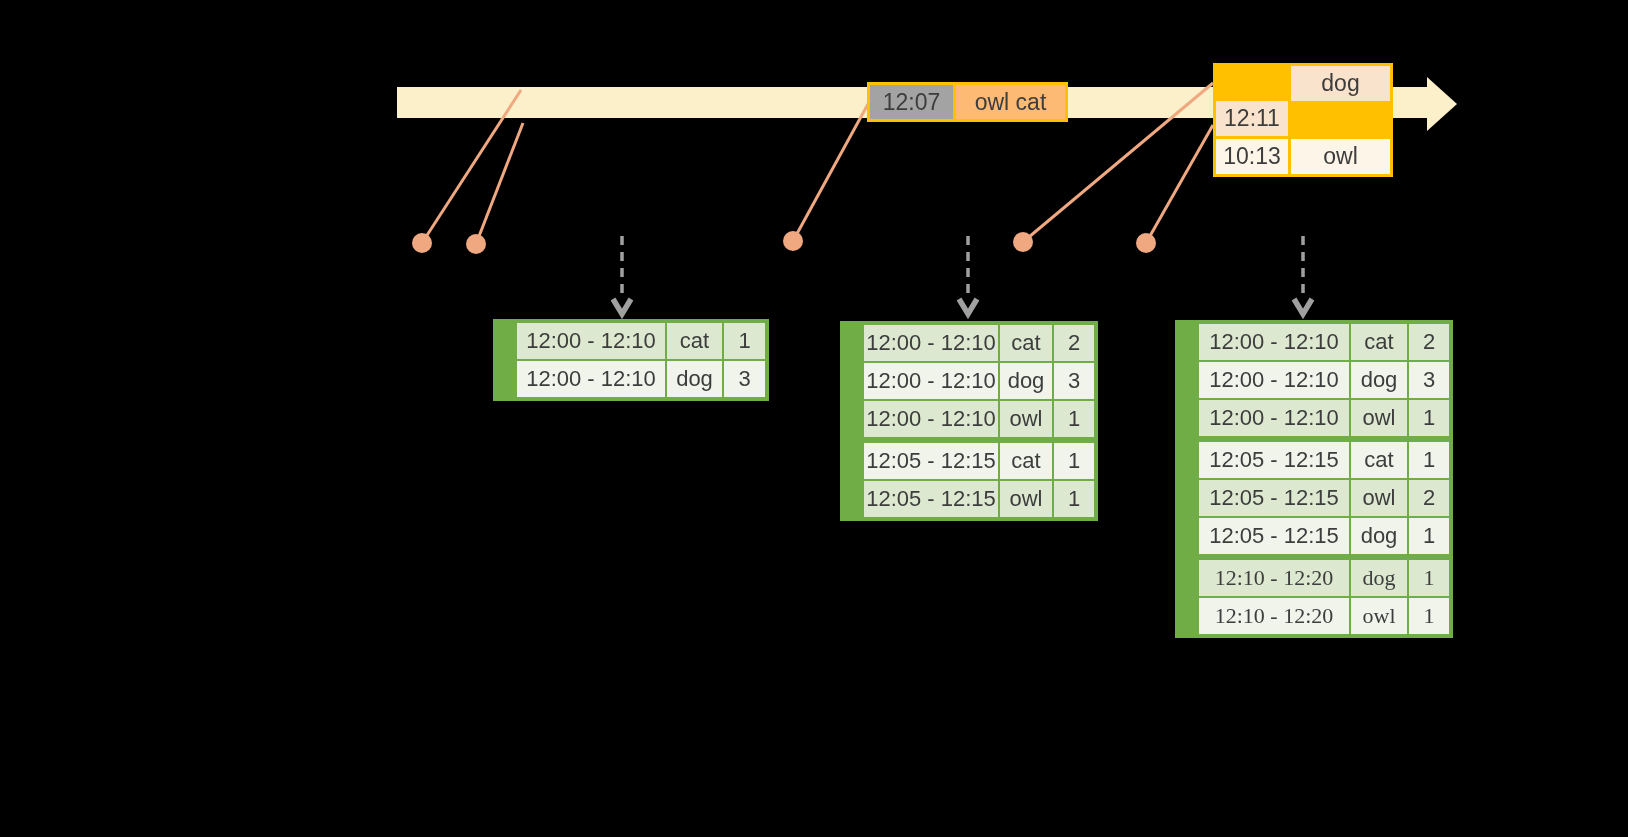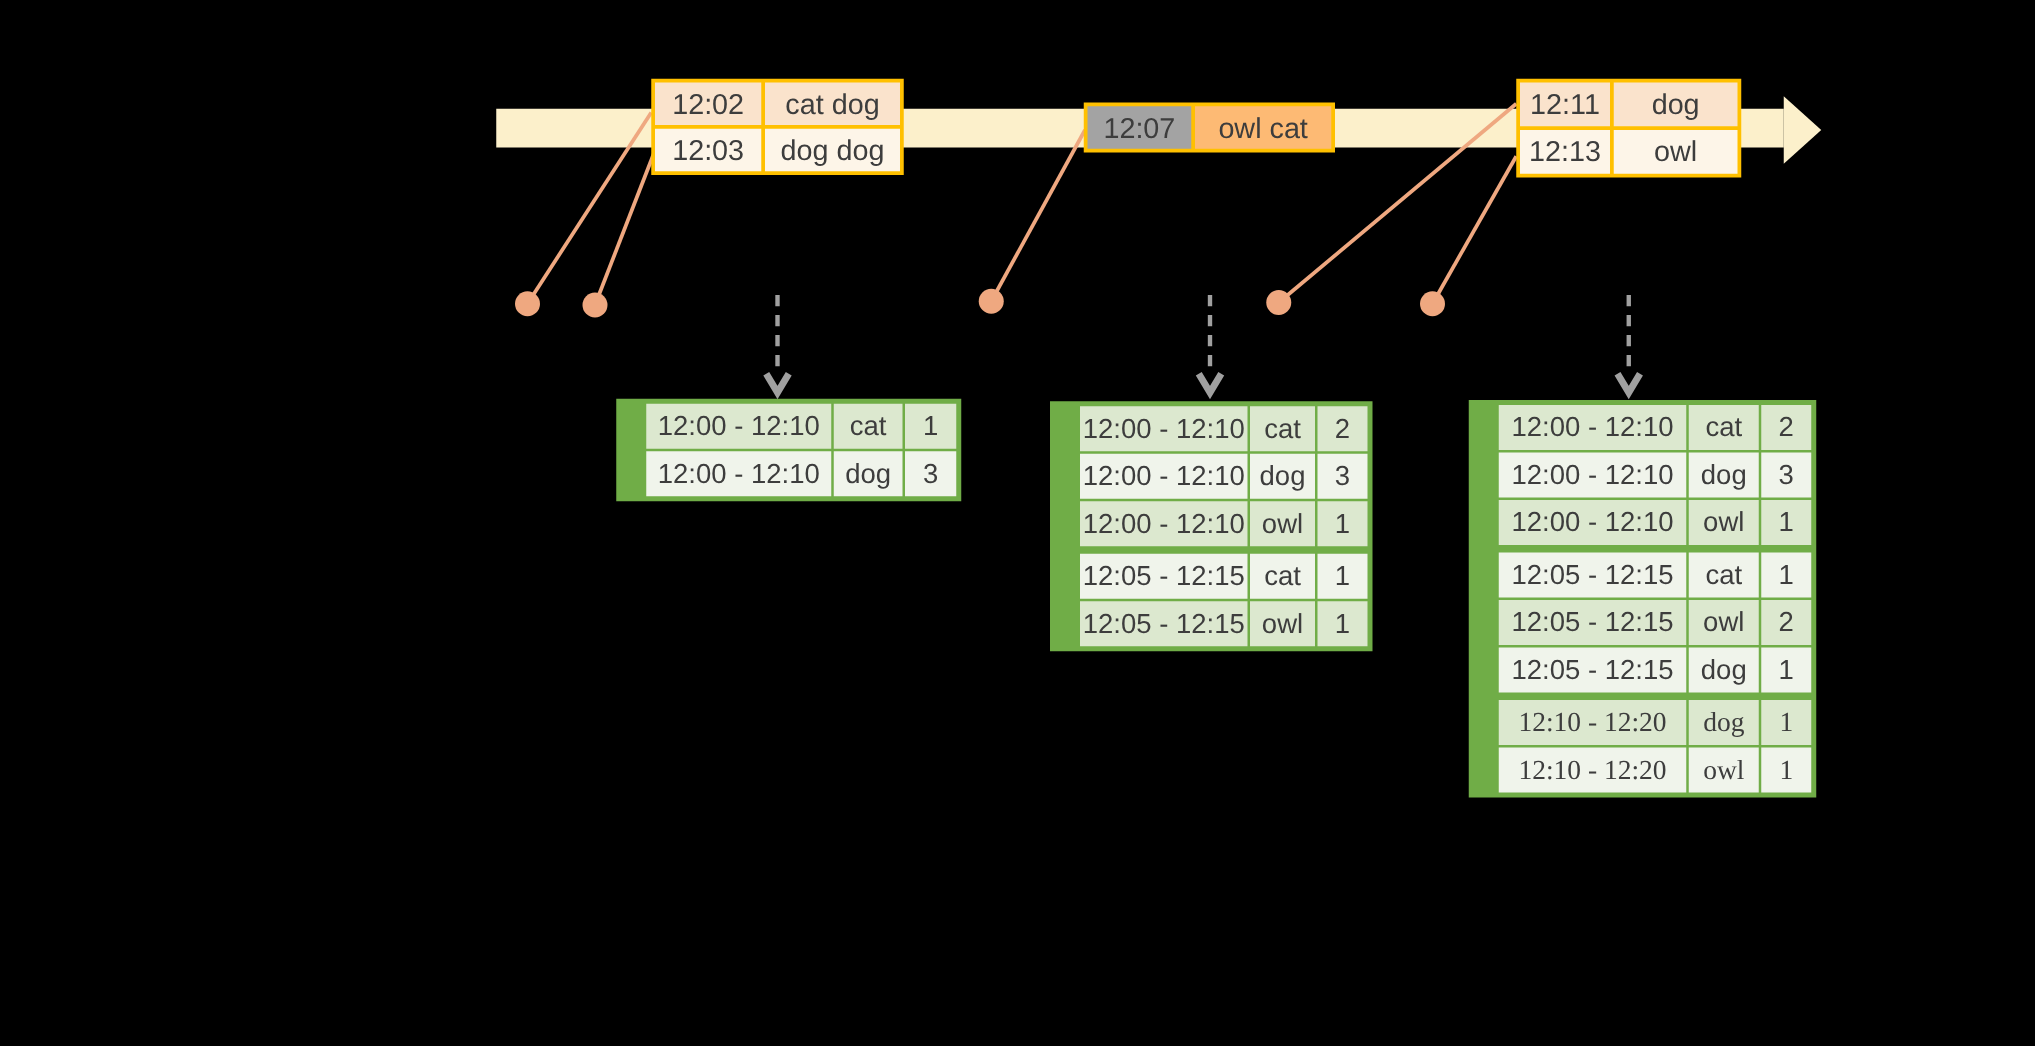--- a/index.html
+++ b/index.html
@@ -79,34 +79,28 @@
       <circle cx="793" cy="241" r="10" fill="#EFA880"></circle>
       <circle cx="1023" cy="242" r="10" fill="#EFA880"></circle>
       <circle cx="1146" cy="243" r="10" fill="#EFA880"></circle>
       <line x1="622" y1="236" x2="622" y2="300" stroke="#A0A0A0" stroke-width="3.5" stroke-dasharray="9 7"></line>
       <polyline points="613,299 622,314 631,299" fill="none" stroke="#A0A0A0" stroke-width="5.5"></polyline>
       <line x1="968" y1="236" x2="968" y2="300" stroke="#A0A0A0" stroke-width="3.5" stroke-dasharray="9 7"></line>
       <polyline points="959,299 968,314 977,299" fill="none" stroke="#A0A0A0" stroke-width="5.5"></polyline>
       <line x1="1303" y1="236" x2="1303" y2="300" stroke="#A0A0A0" stroke-width="3.5" stroke-dasharray="9 7"></line>
       <polyline points="1294,299 1303,314 1312,299" fill="none" stroke="#A0A0A0" stroke-width="5.5"></polyline>
     </svg>
-<div class="etable" style="left: 521px; top: 63px; grid-template-columns: 85px 108px;">
-      <div class="ecell" style="background: rgb(250, 227, 204); height: 34px;">12:02</div>
-      <div class="ecell" style="background: rgb(250, 227, 204); height: 34px;">cat dog</div>
-      <div class="ecell" style="background: rgb(253, 245, 232); height: 34px;">12:03</div>
-      <div class="ecell" style="background: rgb(253, 245, 232); height: 34px;">dog dog</div>
-    </div>
     <div class="etable" style="left: 867px; top: 82px; grid-template-columns: 83px 109px;">
       <div class="ecell" style="background: #a3a3a3; height: 34px;">12:07</div>
       <div class="ecell" style="background: #fdba74; height: 34px;">owl cat</div>
     </div>
     <div class="etable" style="left: 1213px; top: 63px; grid-template-columns: 72px 99px;">
-      <div class="ecell" style="background: rgb(250, 227, 204); height: 35px;">12:11</div>
+      <div class="ecell" style="background: rgb(250, 227, 204); height: 35px; margin-top: 35px;">12:11</div>
       <div class="ecell" style="background: rgb(250, 227, 204); height: 35px;">dog</div>
-      <div class="ecell" style="background: rgb(253, 245, 232); height: 35px;">12:13</div>
+      <div class="ecell" style="background: rgb(253, 245, 232); height: 35px;">10:13</div>
       <div class="ecell" style="background: rgb(253, 245, 232); height: 35px;">owl</div>
     </div>
     <div class="gtable" style="left: 493px; top: 319px;">
       <div class="ggroup" style="grid-template-columns: 148px 55px 41px;">
         <div class="gcell" style="background: rgb(220, 232, 207);">12:00 - 12:10</div>
         <div class="gcell" style="background: rgb(220, 232, 207);">cat</div>
         <div class="gcell" style="background: rgb(220, 232, 207);">1</div>
         <div class="gcell" style="background: rgb(240, 244, 235);">12:00 - 12:10</div>
         <div class="gcell" style="background: rgb(240, 244, 235);">dog</div>
         <div class="gcell" style="background: rgb(240, 244, 235);">3</div>

